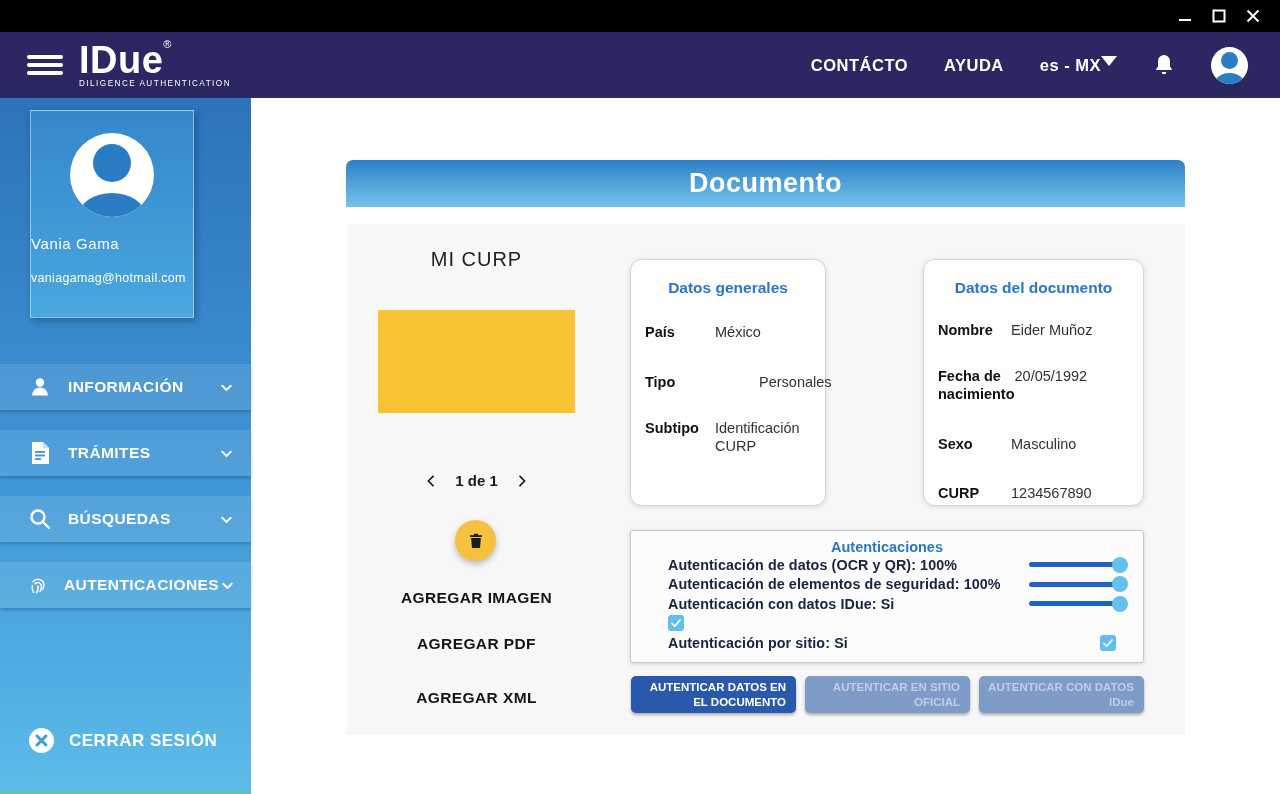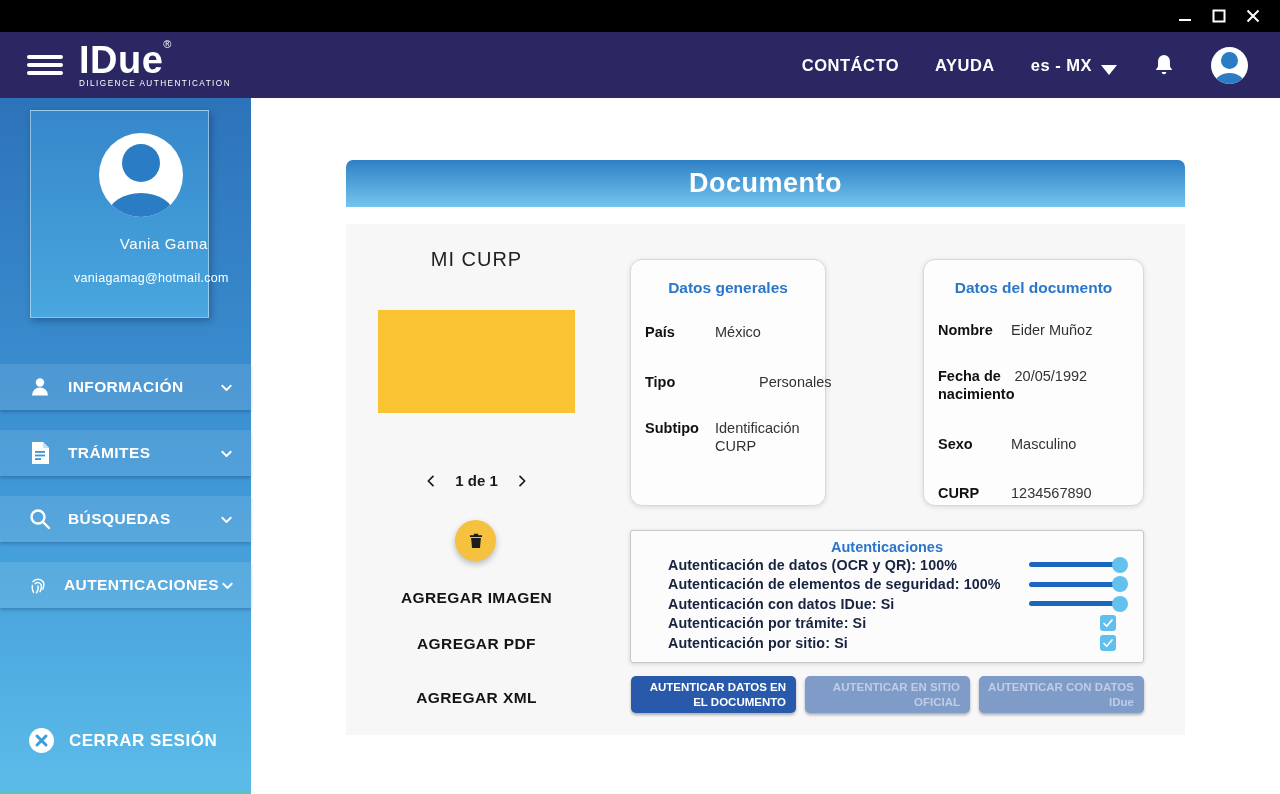--- a/index.html
+++ b/index.html
@@ -16,39 +16,39 @@
   .header { position:absolute; top:32px; left:0; width:1280px; height:66px; background:#2b2762;
             display:flex; align-items:center; color:#fff; }
   .hamburger { width:36px; margin-left:27px; cursor:pointer; }
   .hamburger span { display:block; height:4px; background:#fff; border-radius:2px; margin:4px 0; }
   .logo { margin-left:16px; line-height:1; }
   .logo-main { font-size:38px; font-weight:bold; letter-spacing:.5px; }
   .logo-reg { font-size:11px; vertical-align:top; position:relative; top:-2px; }
   .logo-tagline { font-size:8.2px; letter-spacing:1.45px; margin-top:1px; white-space:nowrap; }
   .header-right { margin-left:auto; display:flex; align-items:center; gap:36px; padding-right:32px; }
   .nav-link { font-size:16.5px; font-weight:bold; letter-spacing:.5px; cursor:pointer; }
-  .lang { display:flex; align-items:flex-end; gap:9px; cursor:pointer; }
+  .lang { display:flex; align-items:flex-start; cursor:pointer; }
   .lang-caret { width:0; height:0; border-left:8px solid transparent; border-right:8px solid transparent;
                 border-top:10px solid #fff; }
   .bell { cursor:pointer; display:flex; }
   .avatar { border-radius:50%; background:#fff; position:relative; overflow:hidden; }
   .avatar .head { position:absolute; background:#2a7dc4; border-radius:50%; }
   .avatar .body { position:absolute; background:#2a7dc4; border-radius:50%; }
   .avatar-header { width:37px; height:37px; }
   .avatar-header .head { width:17px; height:17px; top:5px; left:10px; }
   .avatar-header .body { width:29px; height:20px; bottom:-9px; left:4px; }
 
   
   .sidebar { position:absolute; top:98px; left:0; width:251px; height:696px;
              background:linear-gradient(180deg,#2d73ba 0%,#3f97d6 55%,#5cbce9 100%); }
   .sidebar::after { content:''; position:absolute; bottom:0; left:0; right:0; height:3px; background:#5cc3bb; }
-  .user-card { position:absolute; top:12px; left:30px; width:179px; height:208px;
+  .user-card { position:absolute; top:12px; left:30px; width:164px; height:208px;
                background:linear-gradient(180deg,#3587ca,#4aa7df);
                border:1px solid rgba(255,255,255,.45); box-shadow:2px 3px 7px rgba(0,10,40,.3);
-               text-align:right; color:#fff;padding-left:43px; }
+               text-align:left; color:#fff; }
   .avatar-card { width:84px; height:84px; margin:22px auto 0; }
   .avatar-card .head { width:38px; height:38px; top:11px; left:23px; }
   .avatar-card .body { width:66px; height:44px; bottom:-20px; left:9px; }
   .user-name { margin-top:18px; font-size:15px; letter-spacing:.6px; }
   .user-email { margin-top:19px; font-size:12.5px; letter-spacing:.3px; }
 
   .menu { position:absolute; top:266px; left:0; right:0; }
   .menu-item { height:46px; margin-bottom:20px; background:rgba(255,255,255,.10);
                box-shadow:0 2px 3px rgba(0,10,50,.22); display:flex; align-items:center;
                padding:0 16px 0 27px; cursor:pointer; color:#fff; }
@@ -346,21 +346,20 @@
             <span class="thumb"></span>
           </span>
       </div>
       <div class="auth-row">
         <span class="auth-label">Autenticación con datos IDue: Si</span>
         <span class="slider">
             <span class="thumb"></span>
           </span>
       </div>
       <div class="auth-row check">
-        <span class="auth-label">Autenticación por trámite: Si</span>
         <span class="checkbox">
           <svg width="12" height="12" viewBox="0 0 24 24" fill="none" stroke="#fff" stroke-width="3.4" stroke-linecap="round" stroke-linejoin="round">
               <polyline points="4,13 9.5,18.5 20,6"></polyline>
             </svg>
         </span>
       </div>
       <div class="auth-row check">
         <span class="auth-label">Autenticación por sitio: Si</span>
         <span class="checkbox">
           <svg width="12" height="12" viewBox="0 0 24 24" fill="none" stroke="#fff" stroke-width="3.4" stroke-linecap="round" stroke-linejoin="round">

